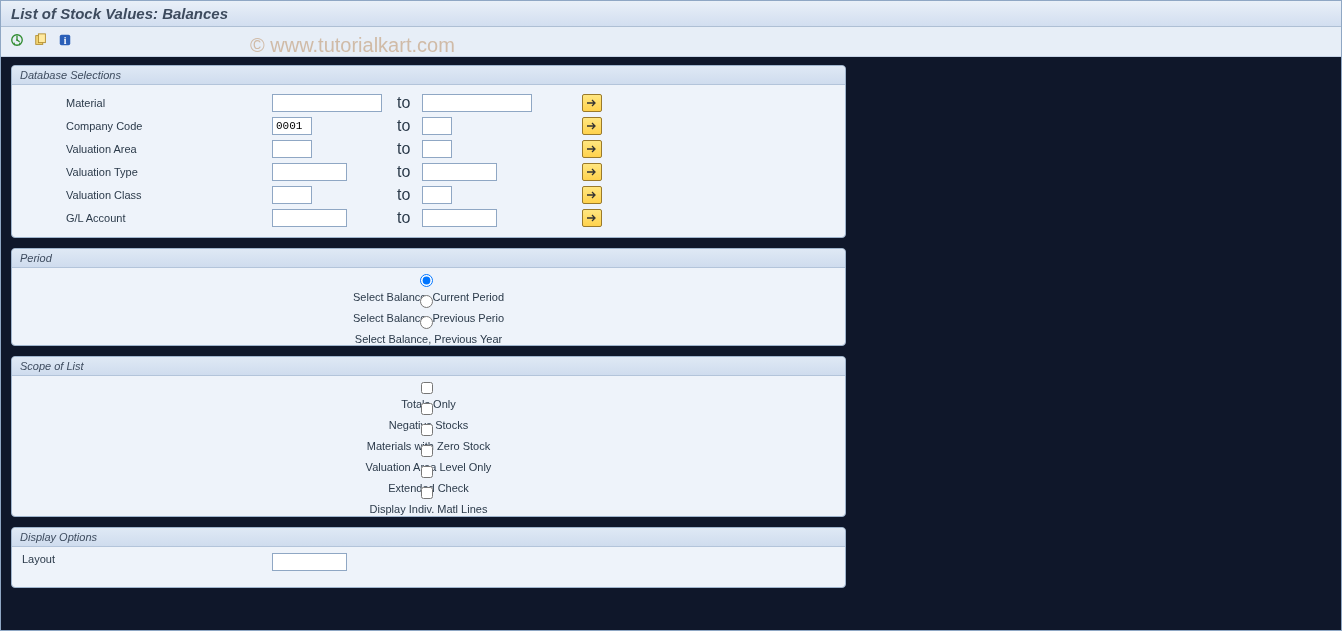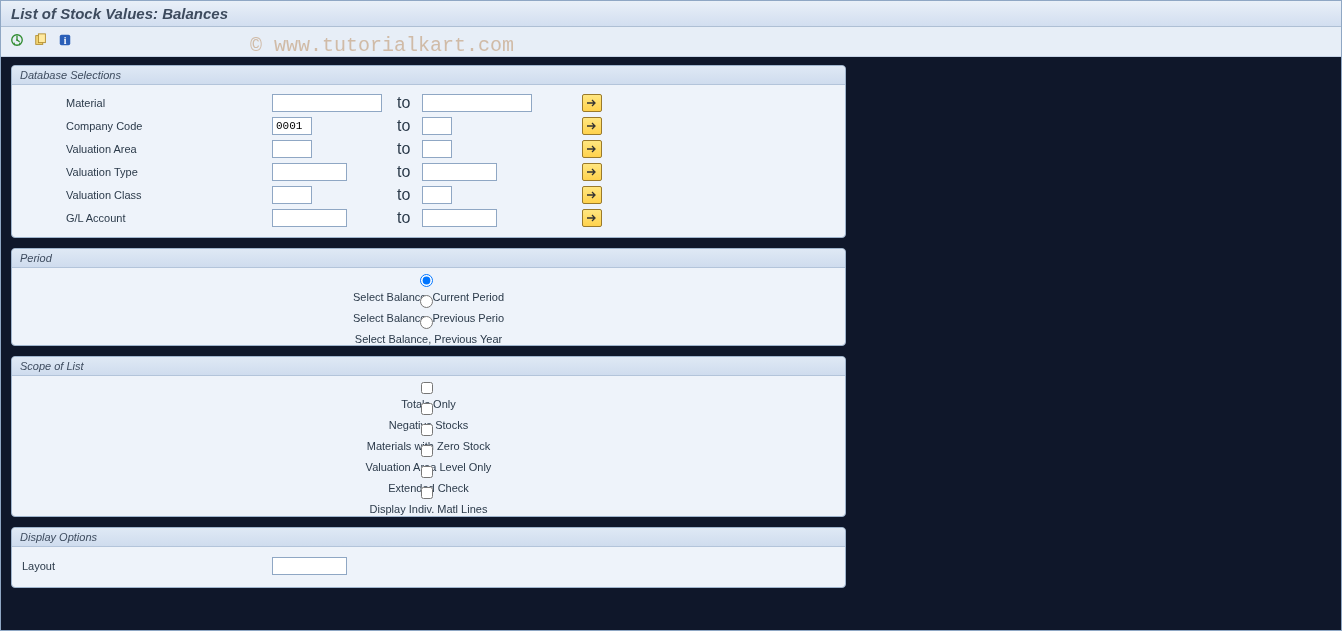--- a/index.html
+++ b/index.html
@@ -43,21 +43,21 @@
     border: 1px solid transparent;
     border-radius: 3px;
     cursor: pointer;
   }
   .watermark {
     position: absolute;
     top: 34px; left: 250px;
     font-size: 20px;
     color: rgba(200, 170, 140, 0.75);
     pointer-events: none;
-    font-family: Liberation Mono, monospace;
+    font-family: Liberation Sans, sans-serif;
   }
   .content {
     padding: 8px 10px;
     display: flex;
     flex-direction: column;
     gap: 10px;
   }
   .group {
     width: 835px;
     border: 1px solid #9fb4cc;
@@ -128,21 +128,21 @@
     height: 21px;
     gap: 4px;
     font-size: 11px;
     flex-direction: column;
   }
   .radio-row input, .check-row input { margin: 0 4px 0 0; }
   .check-row input[type=checkbox] {
     width: 12px; height: 12px;
   }
   .layout-row {
-    display: flex; align-items: center; height: 26px;
+    display: flex; height: 26px;
   }
   .layout-row .label { width: 250px; font-size: 11px; }
 
   
   .ico-execute { color: #2e8b2e; }
   .ico-variant { color: #c6a23a; }
   .ico-info { color: #2a5fb8; }
 </style>
 </head>
 <body>

